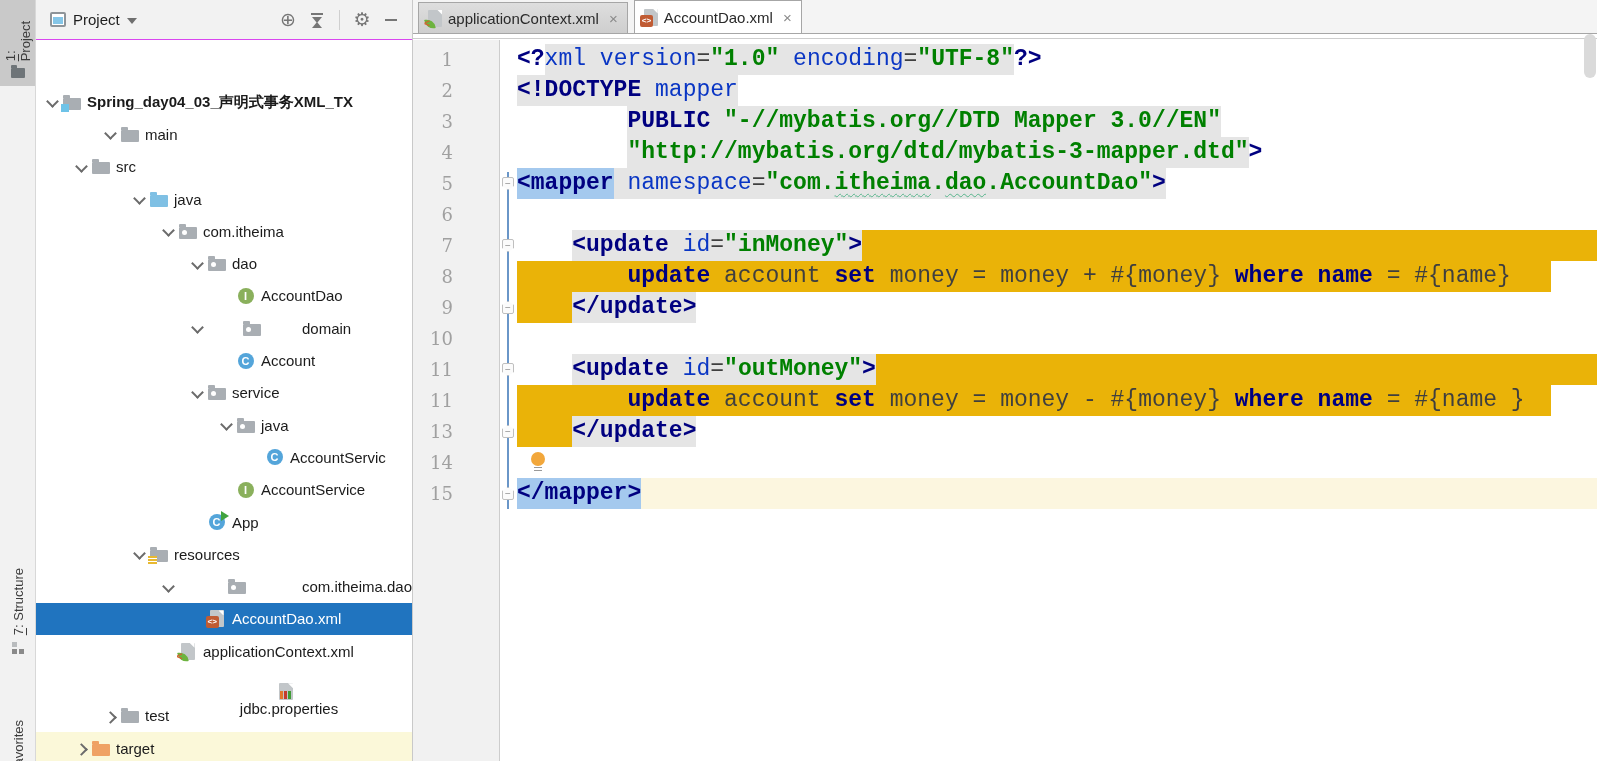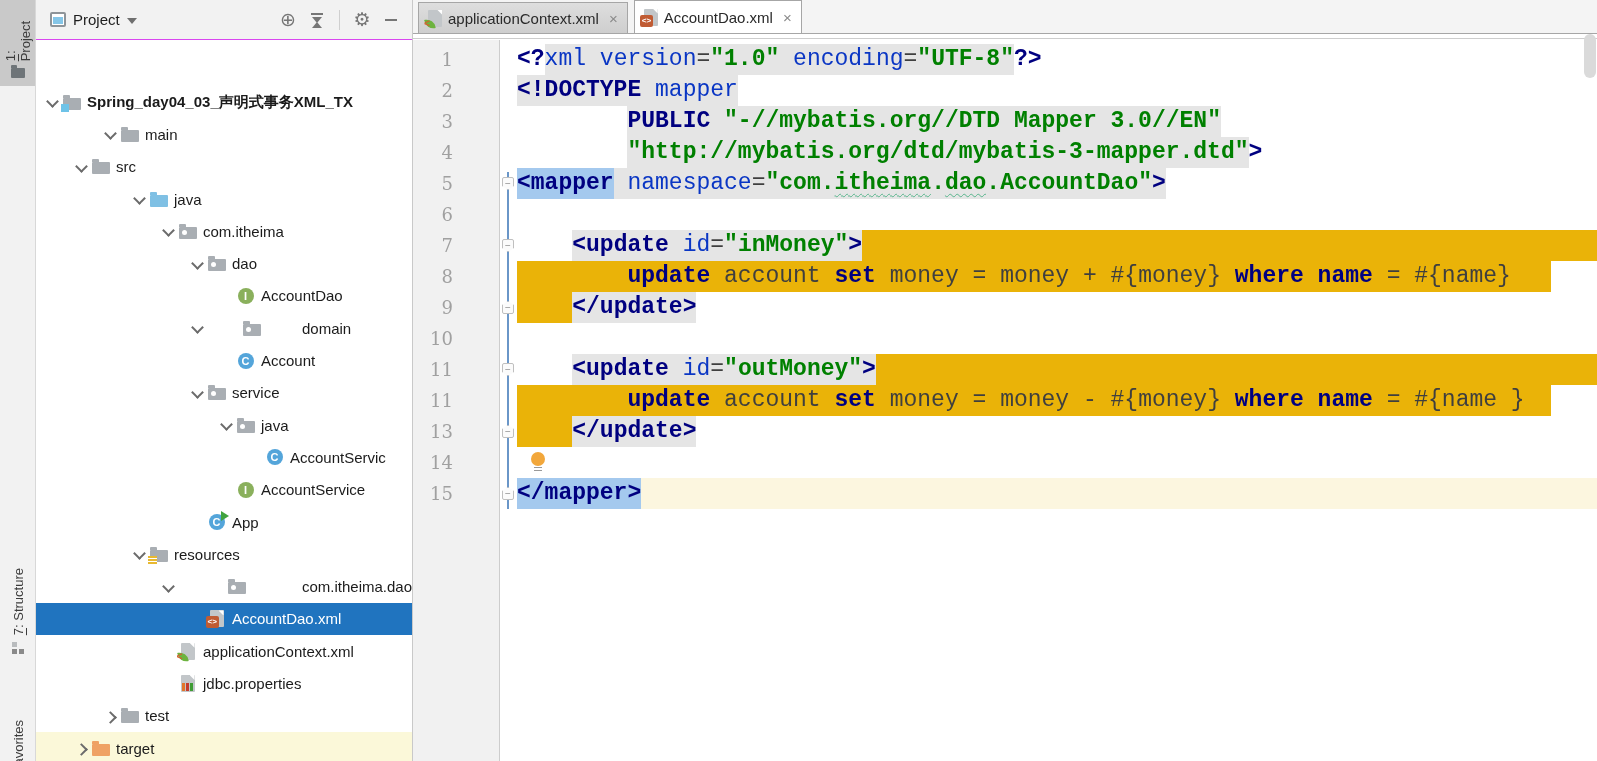--- a/index.html
+++ b/index.html
@@ -295,21 +295,21 @@
       </div>
       <div class="tree-row" style="padding-left: 124px;">
         <span class="chev none"></span>
         <span class="ticon file-spring">
           <span class="page spring">
             <span class="lt">&lt;</span>
           </span>
         </span>
         <span class="lbl">applicationContext.xml</span>
       </div>
-      <div class="tree-row" style="padding-left: 124px;">
+      <div class="tree-row" style="padding-left: 124px; flex-direction: column;">
         <span class="chev none"></span>
         <span class="ticon file-props">
           <span class="page props"></span>
         </span>
         <span class="lbl">jdbc.properties</span>
       </div>
       <div class="tree-row" style="padding-left: 66px;">
         <span class="chev closed"></span>
         <span class="ticon folder">
           <span class="fold-base"></span>

